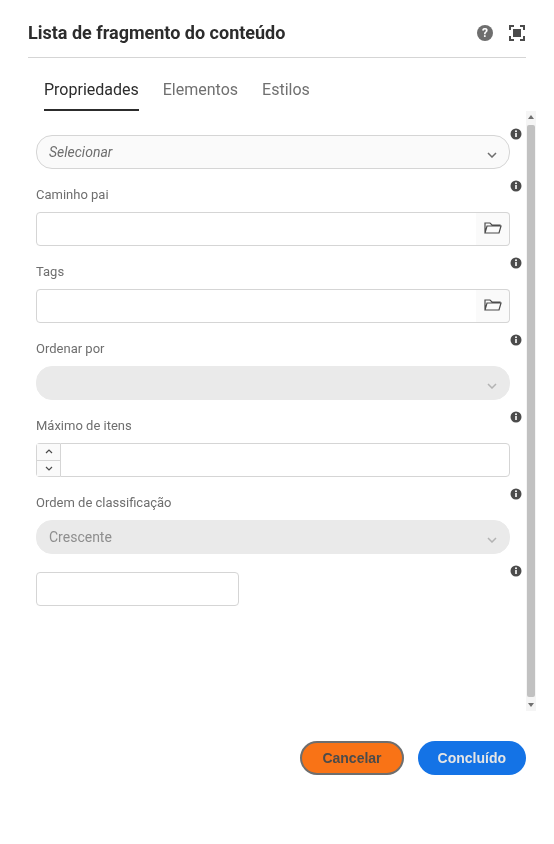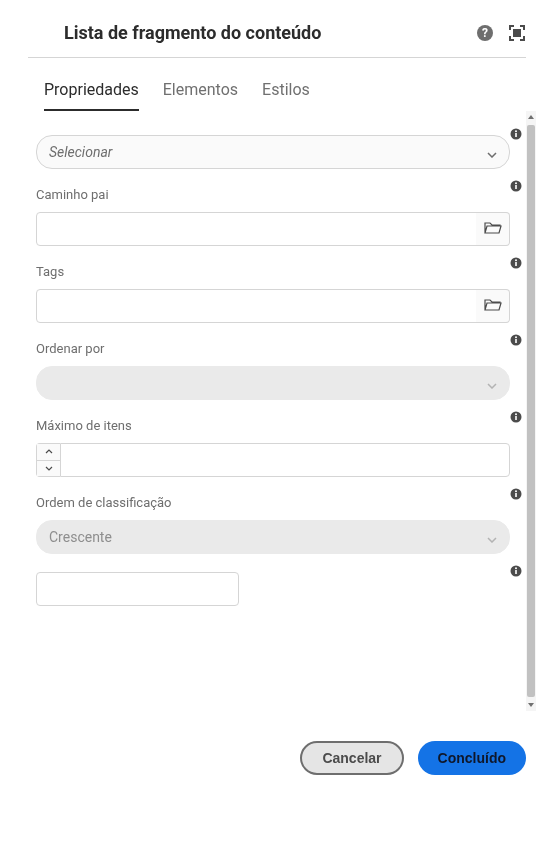--- a/index.html
+++ b/index.html
@@ -12,21 +12,20 @@
       background: #fff;
       width: 554px;
       height: 844px;
       overflow: hidden;
     }
     .header {
       display: flex;
       justify-content: space-between;
       align-items: center;
       padding: 22px 28px 14px 28px;
-      margin-left: 36px;
     }
     .header-title {
       font-size: 18px;
       font-weight: 700;
       color: #2c2c2c;
     }
     .header-icons {
       display: flex;
       gap: 14px;
       align-items: center;
@@ -213,27 +212,27 @@
       padding: 0 20px;
       border-radius: 17px;
       font-size: 14px;
       font-weight: 700;
       cursor: pointer;
       border: none;
       display: flex;
       align-items: center;
     }
     .btn-cancel {
-      background: #e5e5e5;
+      background: #f97316;
       border: 2px solid #6e6e6e;
       color: #4b4b4b;
     }
     .btn-done {
       background: #1473e6;
-      color: #0f172a;
+      color: #e5e5e5;
     }
   </style>
 </head>
 <body>
 
 <div class="header">
   <h1 class="header-title">Lista de fragmento do conteúdo</h1>
   <div class="header-icons">
     <span class="help-icon">
       <svg width="18" height="18" viewBox="0 0 18 18">

